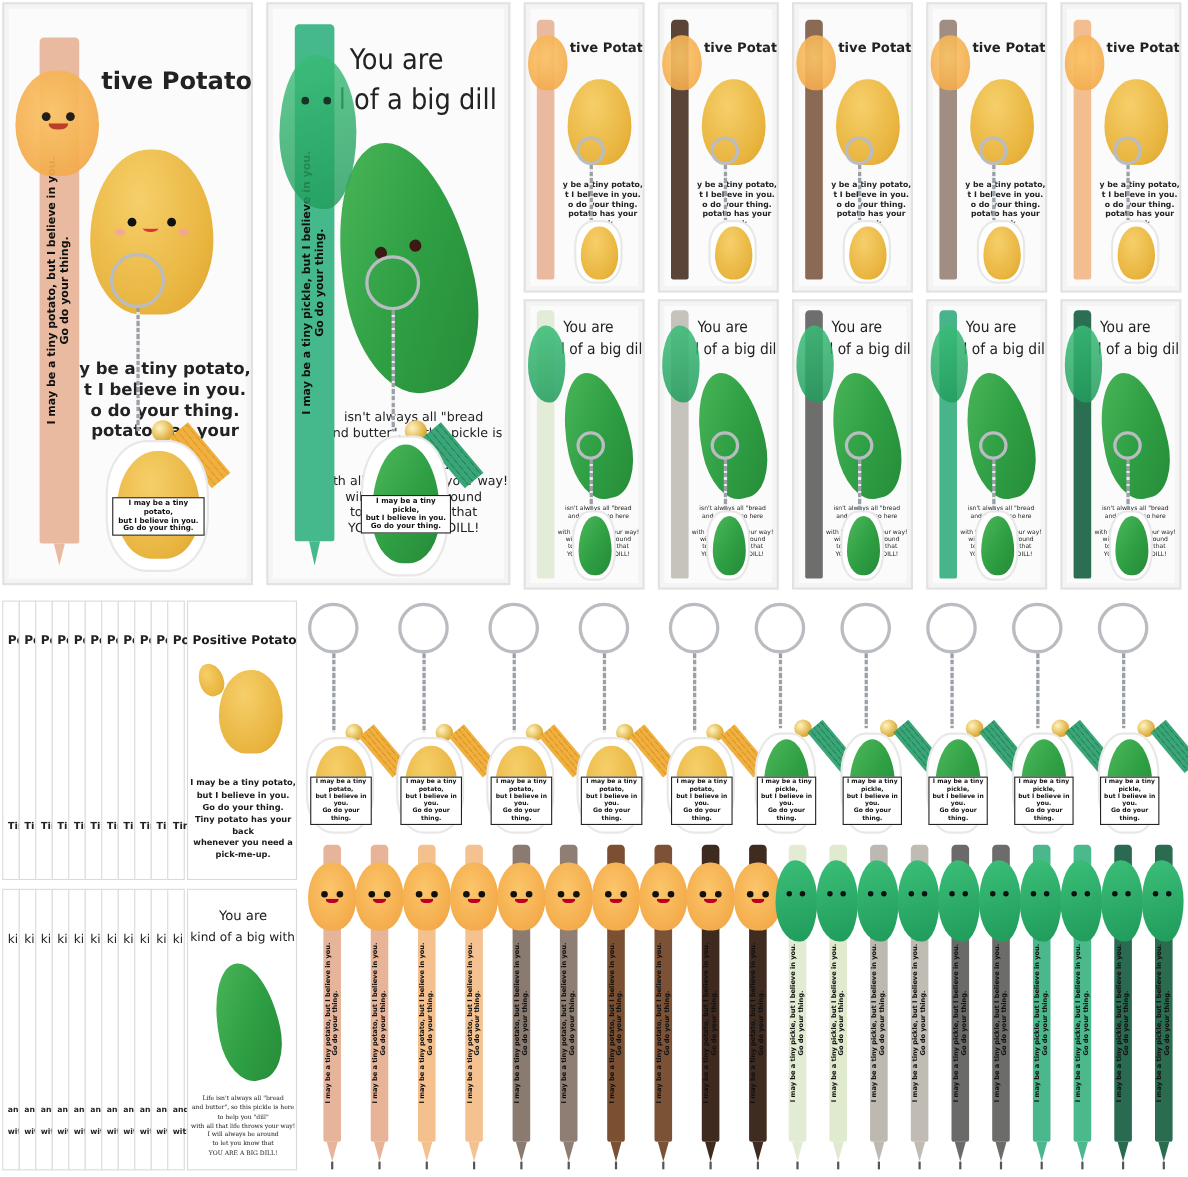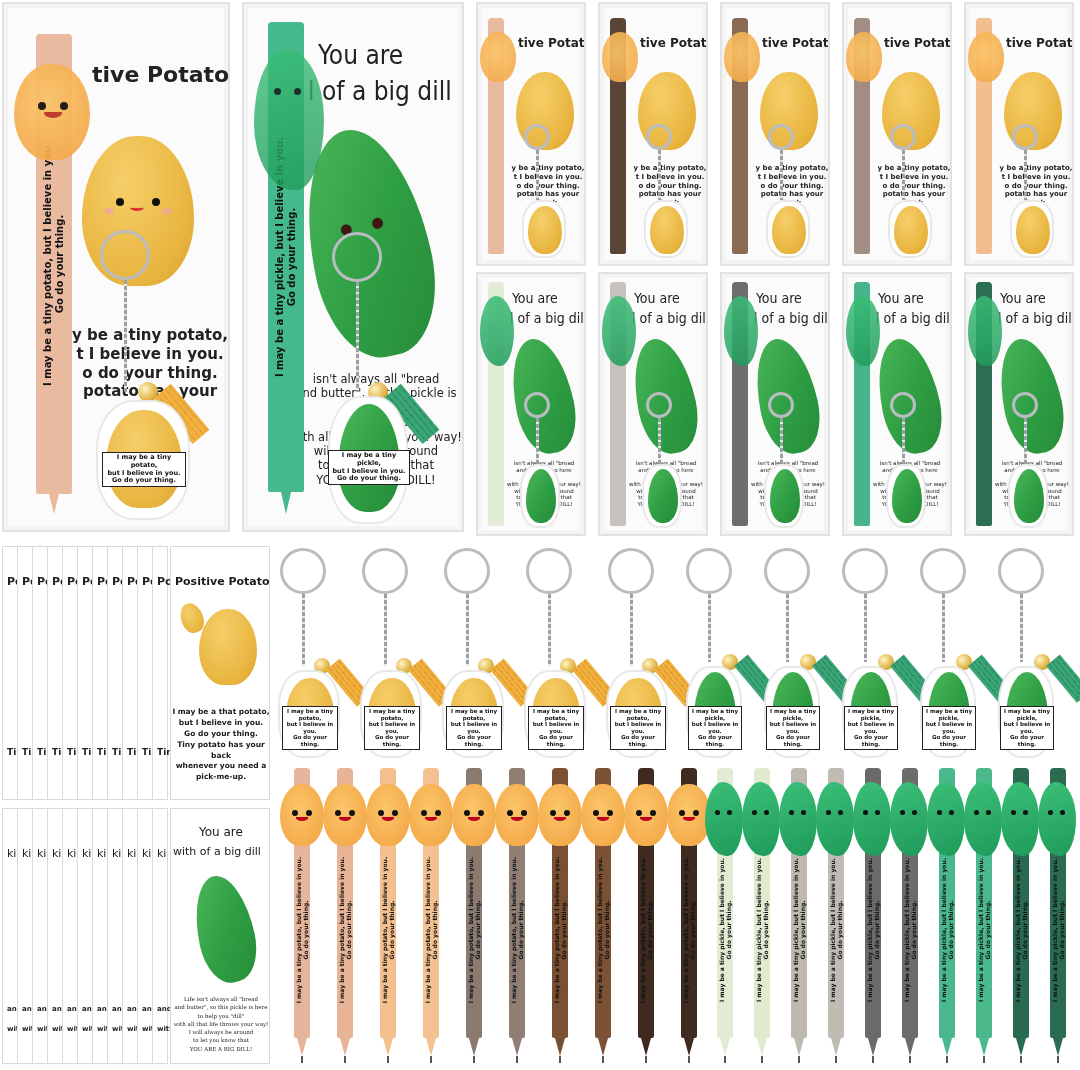--- a/index.html
+++ b/index.html
@@ -337,21 +337,21 @@
       <span style="top:200px;font-size:9px">Tin</span>
     </div>
   <div class="stack-card" style="left:152px;top:0;width:16px;height:254px">
       <span style="top:28px">Po</span>
       <span style="top:200px;font-size:9px">Tin</span>
     </div>
   <div class="stack-card" style="left:170px;top:0;width:100px;height:254px">
     <div style="position:absolute;left:4px;top:28px;font-size:11px;font-weight:bold;white-space:nowrap">Positive Potato</div>
     <div class="potato-body" style="position:absolute;left:28px;top:62px;width:58px;height:76px"></div>
     <div class="potato-body" style="position:absolute;left:10px;top:56px;width:22px;height:30px;transform:rotate(-20deg)"></div>
-    <div style="position:absolute;left:0;top:160px;width:100px;font-size:7.5px;font-weight:bold;text-align:center;line-height:1.45;white-space:pre-line">I may be a that potato,
+    <div style="position:absolute;left:0;top:160px;width:100px;font-size:7.5px;font-weight:bold;text-align:center;line-height:1.45;white-space:pre-line">I may be a tiny potato,
 but I believe in you.
 Go do your thing.
 Tiny potato has your back
 whenever you need a
 pick-me-up.</div>
   </div>
 </div>
 
 <div class="abs" style="left:0;top:808px;width:272px;height:258px">
   <div class="stack-card" style="left:2px;top:0;width:16px;height:256px">
@@ -404,21 +404,21 @@
       <span style="top:196px;font-size:7px">and</span>
       <span style="top:216px;font-size:7px">with</span>
     </div>
   <div class="stack-card" style="left:152px;top:0;width:16px;height:256px">
       <span style="top:38px;font-weight:normal">ki</span>
       <span style="top:196px;font-size:7px">and</span>
       <span style="top:216px;font-size:7px">with</span>
     </div>
   <div class="stack-card" style="left:170px;top:0;width:100px;height:256px">
     <div style="position:absolute;left:28px;top:16px;font-size:12px;white-space:nowrap">You are</div>
-    <div style="position:absolute;left:2px;top:36px;font-size:11px;white-space:nowrap">with of a big dill</div>
+    <div style="position:absolute;left:2px;top:36px;font-size:11px;white-space:nowrap">kind of a big with</div>
     <div class="pickle-body" style="position:absolute;left:26px;top:66px;width:56px;height:108px;transform:rotate(-12deg)"></div>
     <div style="position:absolute;left:0;top:186px;width:100px;font-size:5.5px;text-align:center;line-height:1.5;white-space:pre-line;font-family:'DejaVu Serif',serif">Life isn't always all "bread
 and butter", so this pickle is here
 to help you "dill"
 with all that life throws your way!
 I will always be around
 to let you know that
 YOU ARE A BIG DILL!</div>
   </div>
 </div>

